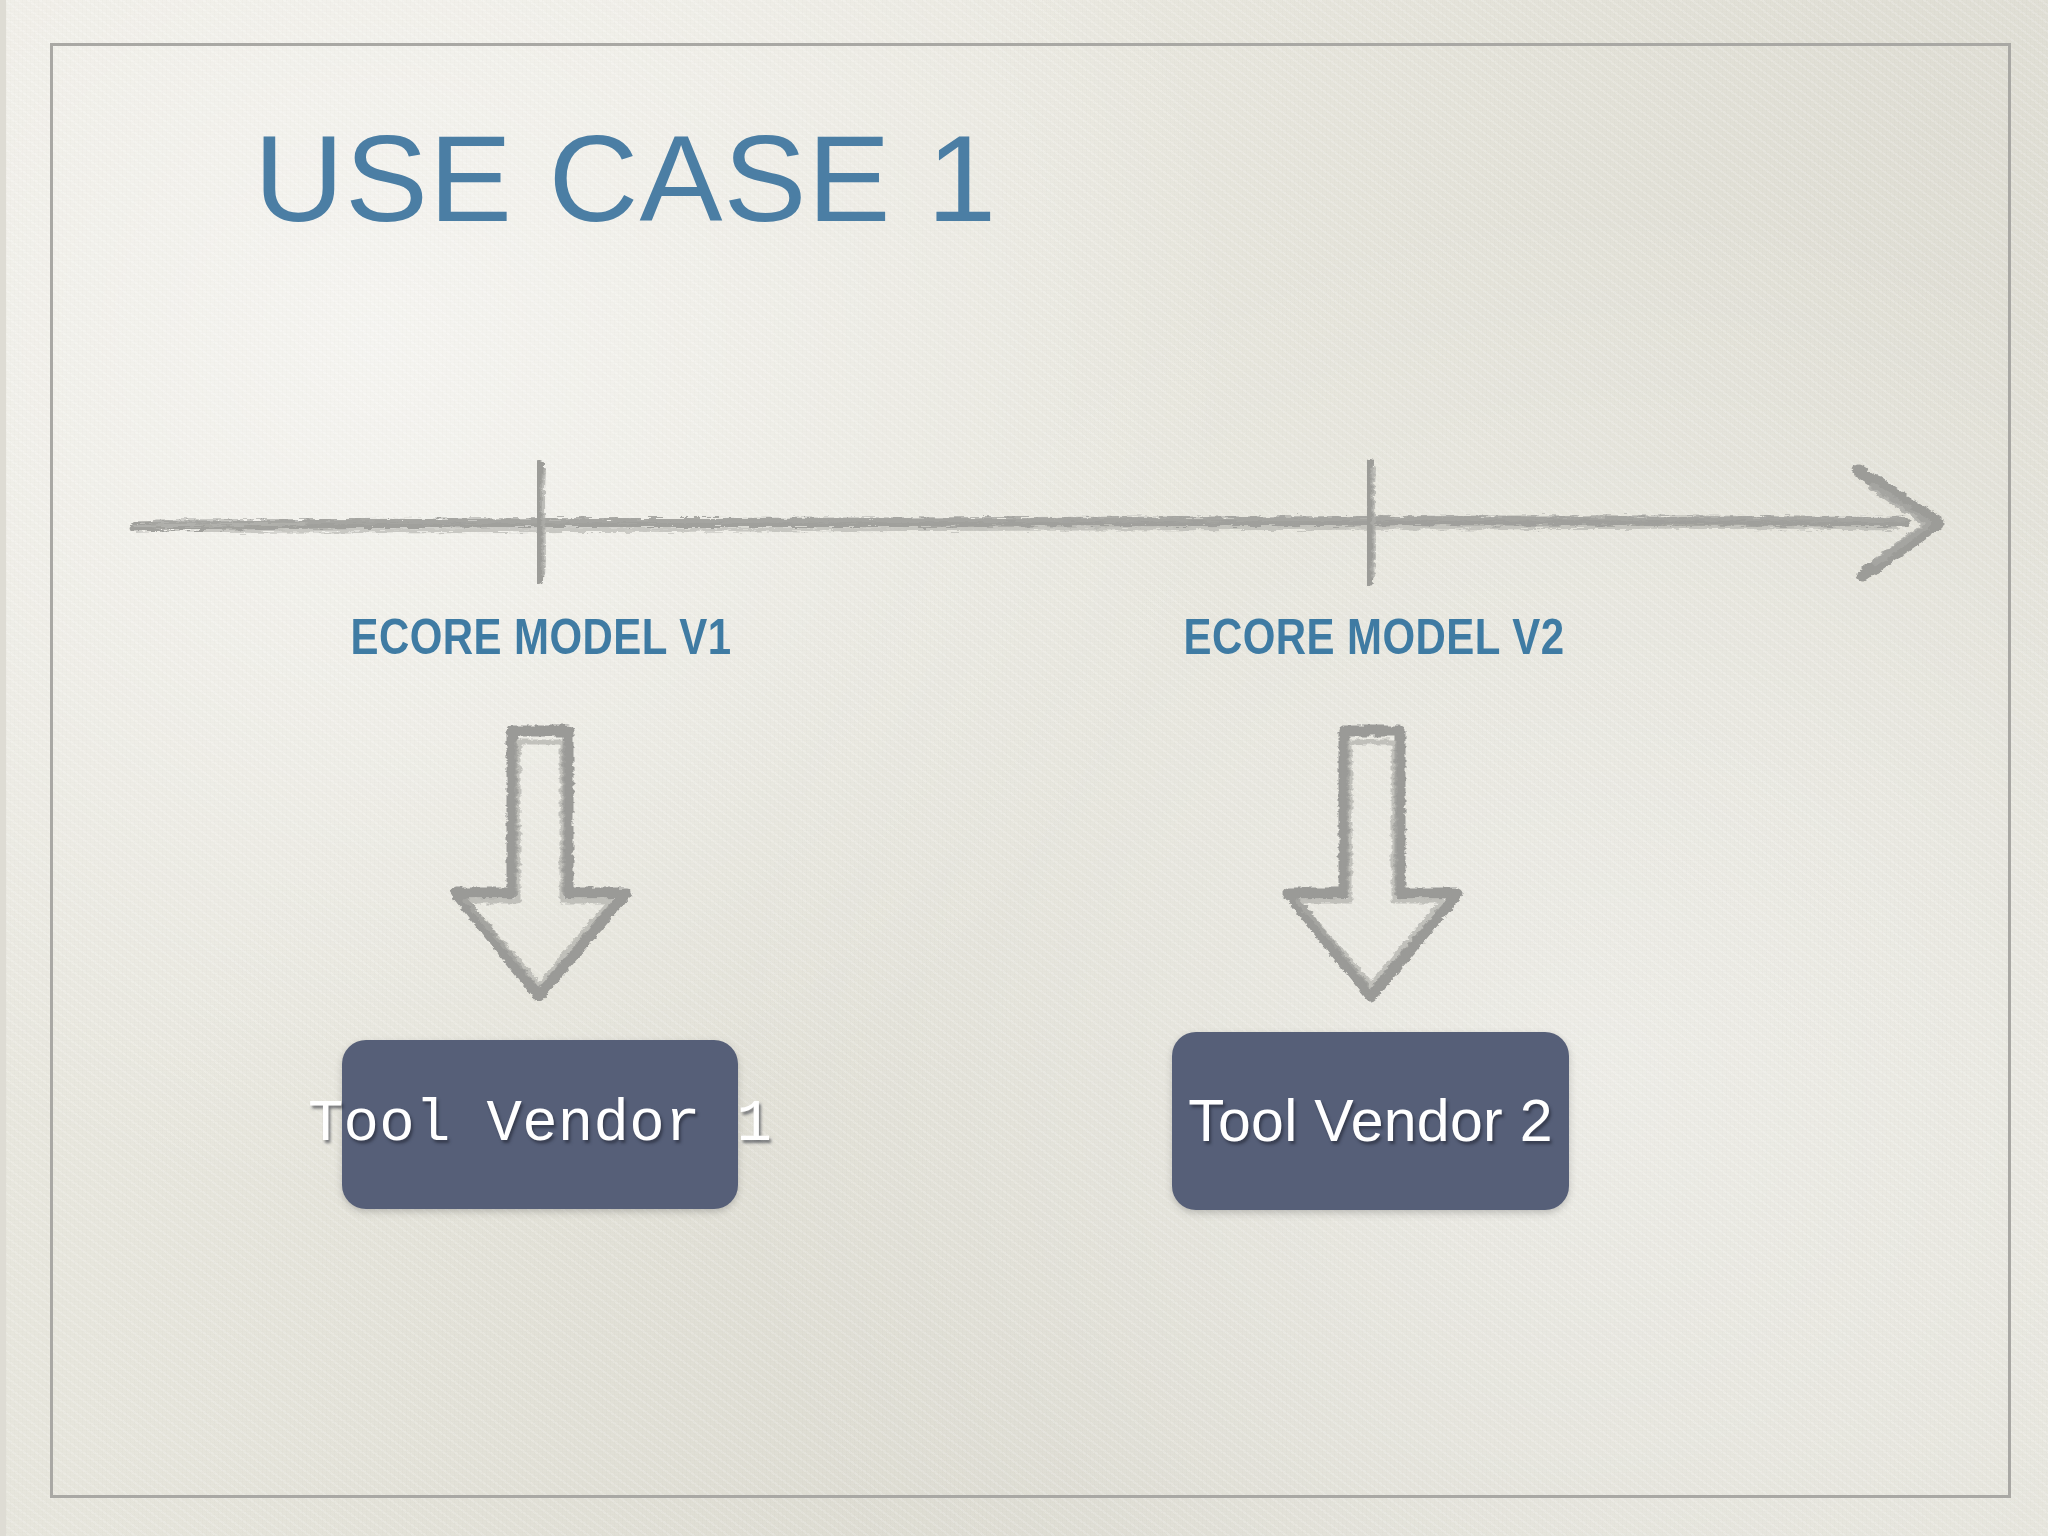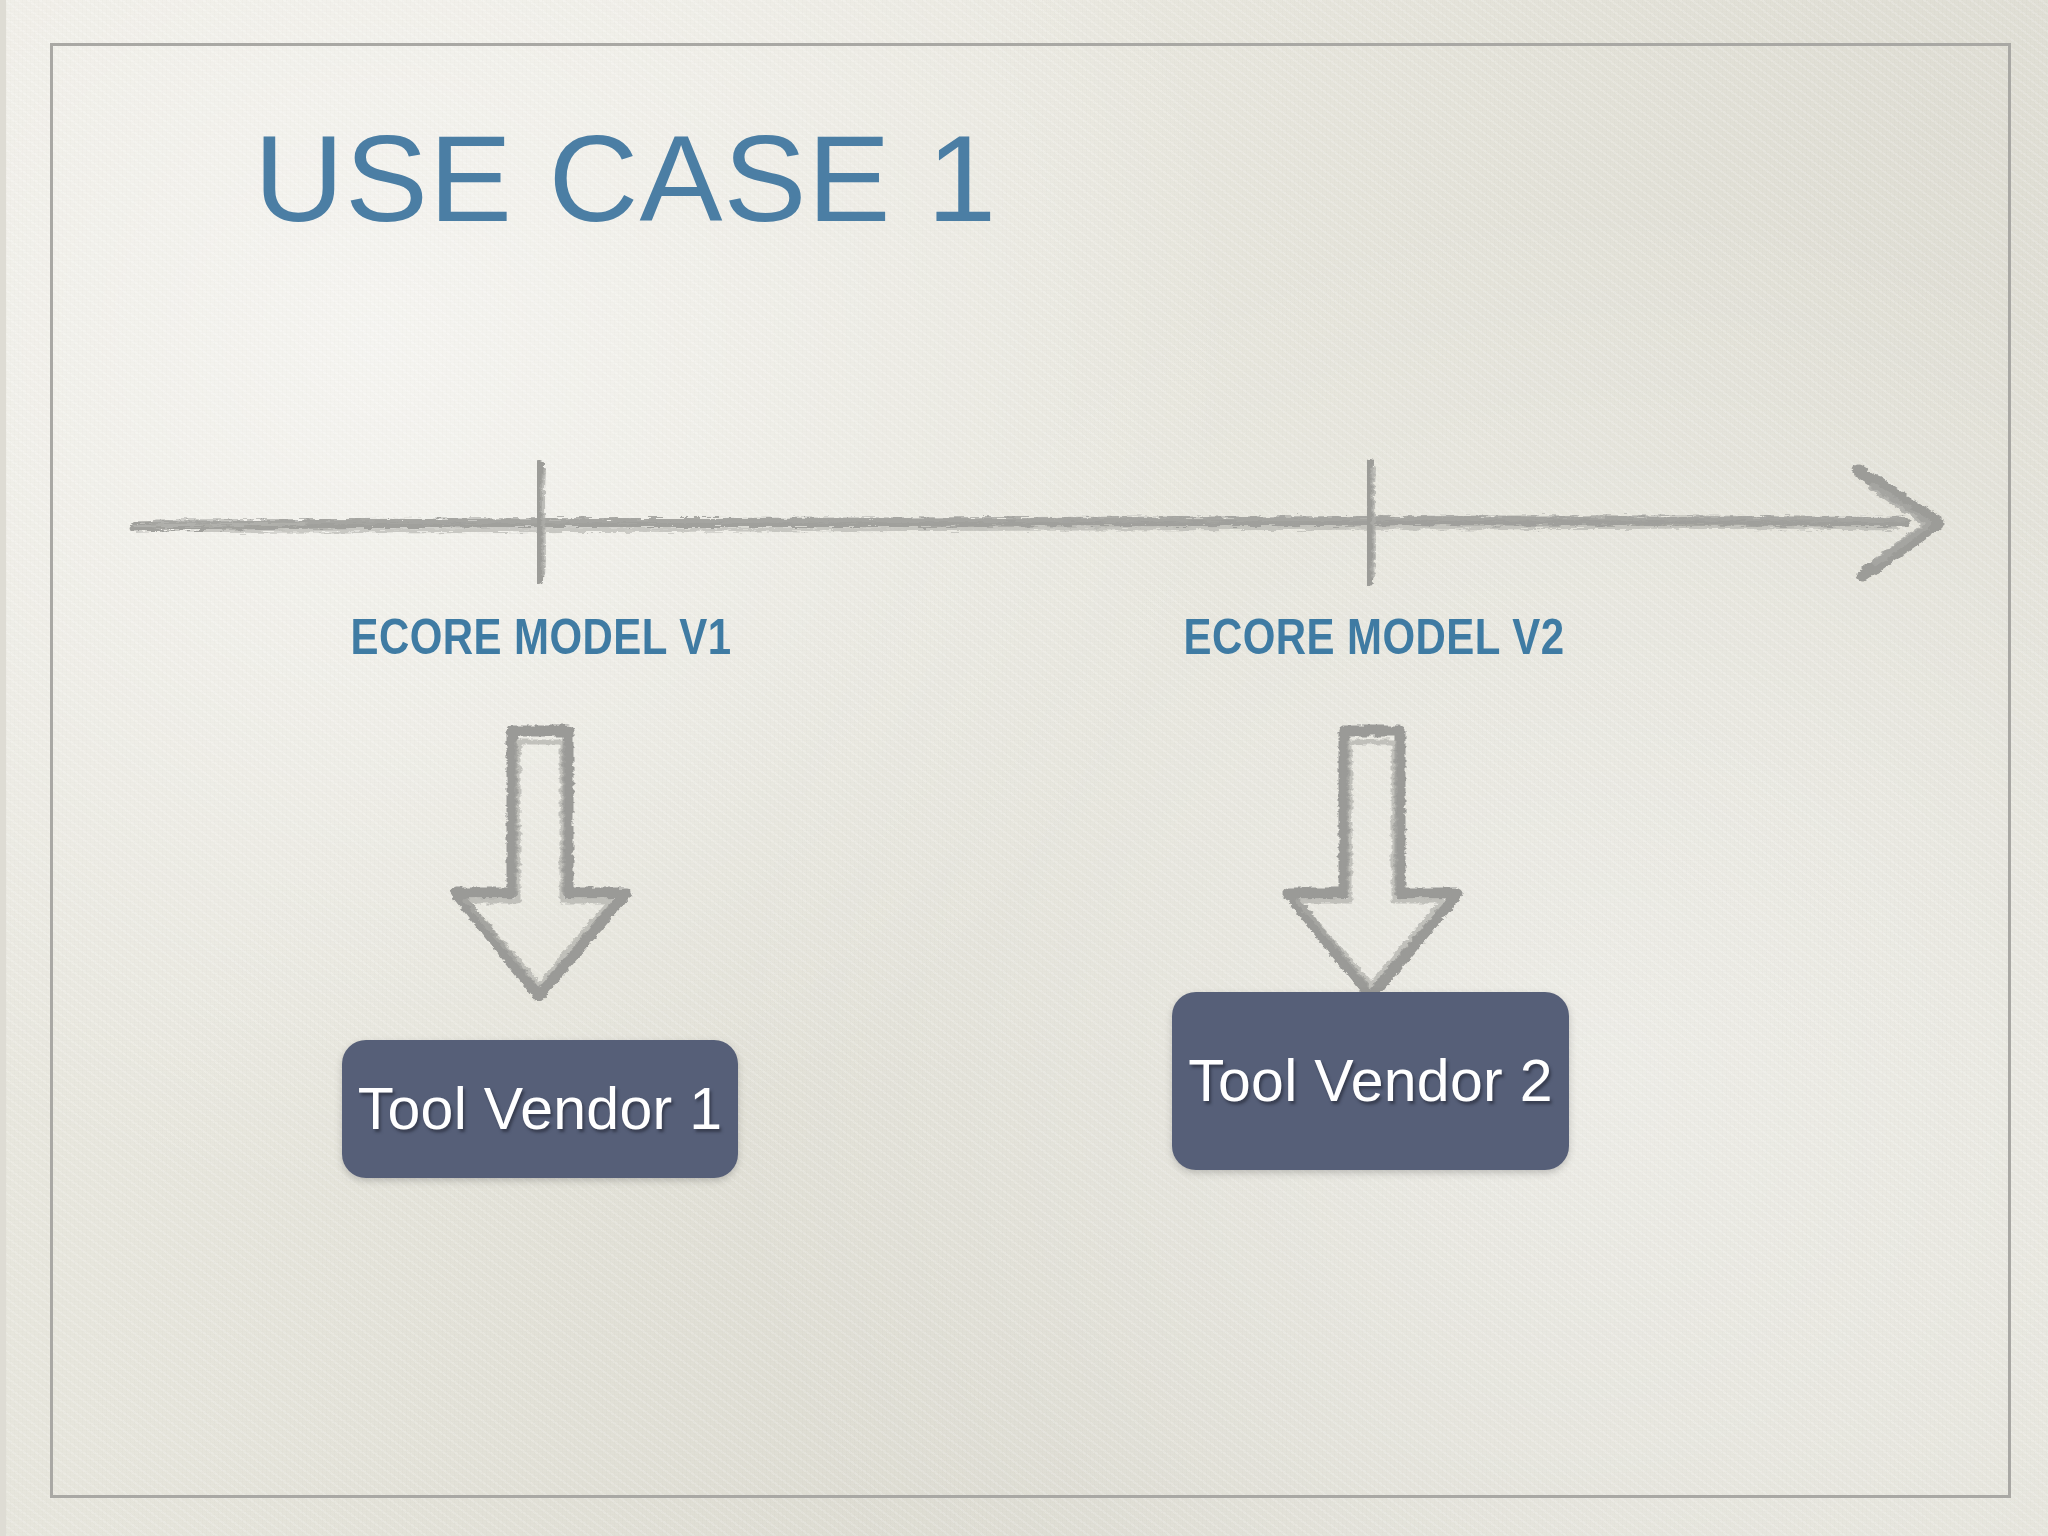--- a/index.html
+++ b/index.html
@@ -74,22 +74,22 @@
 
   .vendor-box {
     position: absolute;
     border-radius: 24px;
     background: #565f78;
     box-shadow: 0 3px 7px rgba(90,90,90,0.30);
     display: flex;
     align-items: center;
     justify-content: center;
   }
-  #box1 { left: 336px; top: 1040px; width: 396px; height: 138px; }
-  #box2 { left: 1166px; top: 992px; width: 397px; height: 178px; }
+  #box1 { left: 336px; top: 1040px; width: 396px; height: 169px; font-family: Liberation Mono, monospace; }
+  #box2 { left: 1166px; top: 1032px; width: 397px; height: 178px; }
   .vendor-label {
     color: #ffffff;
     font-size: 59px;
     font-weight: 400;
     letter-spacing: 0.3px;
     text-shadow: 2px 3px 3px rgba(30,32,45,0.55);
     white-space: nowrap;
   }
   #timeline-svg, #arrows-svg {
     position: absolute;

